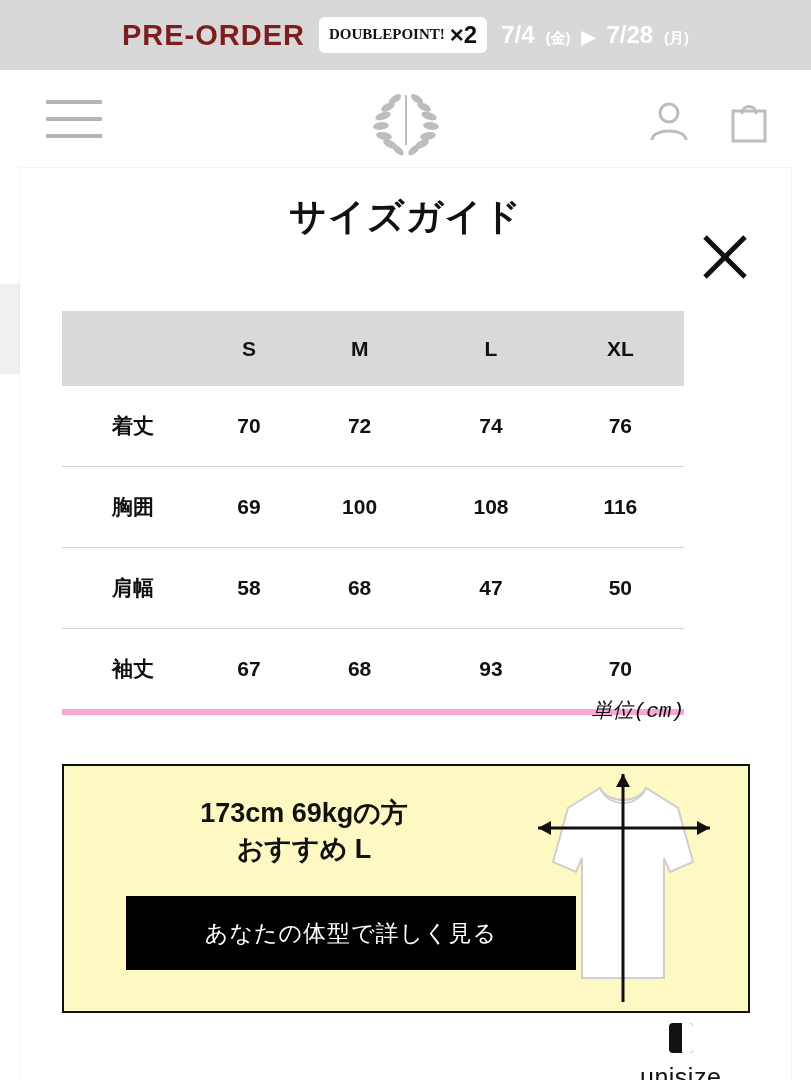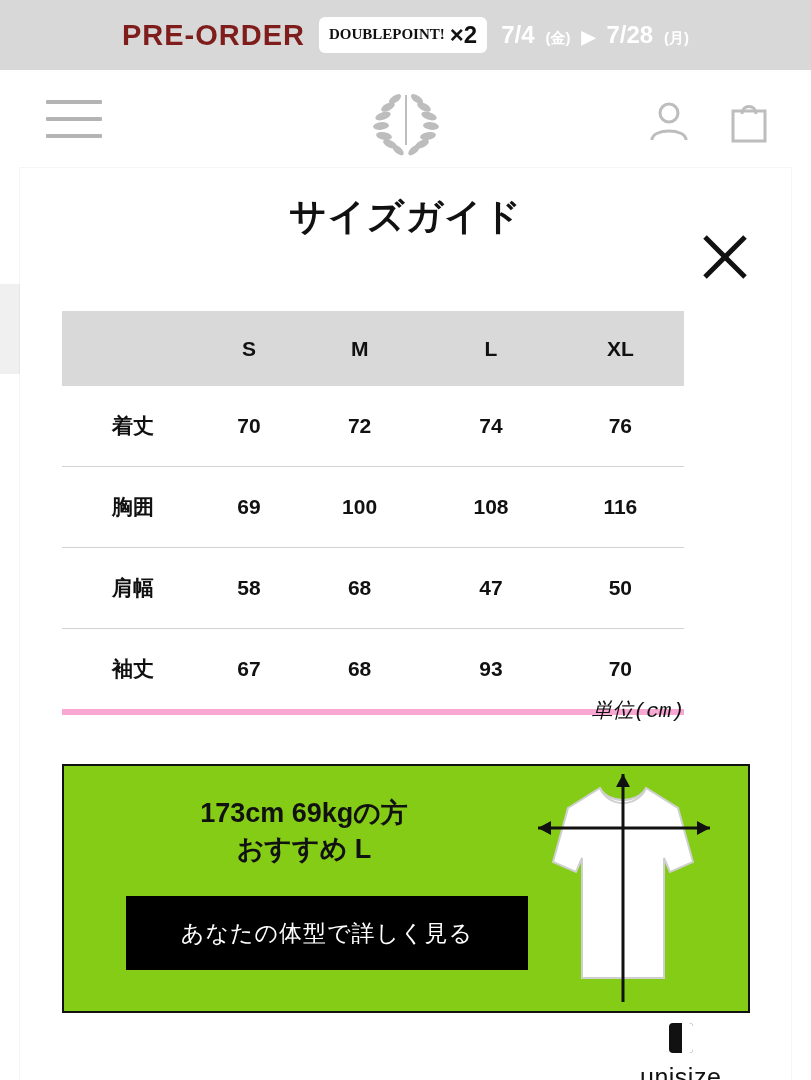--- a/index.html
+++ b/index.html
@@ -166,37 +166,37 @@
     font-family: Liberation Mono, monospace;
   }
 
   
   .unisize-box {
     position: absolute;
     left: 42px; top: 596px;
     width: 684px;
     height: 245px;
     border: 2px solid #111;
-    background: #84cc16;
+    background: #fef9c3;
     overflow: hidden;
   }
   .unisize-headline {
     position: absolute;
     left: 30px; top: 30px;
     width: 420px;
     text-align: center;
     font-size: 27px;
     font-weight: bold;
     line-height: 1.32;
     color: #111;
   }
   .unisize-cta {
     position: absolute;
     left: 62px; top: 130px;
-    width: 402px;
+    width: 450px;
     height: 74px;
     background: #000000;
     color: #ffffff;
     font-size: 23px;
     display: flex;
     align-items: center;
     justify-content: center;
     letter-spacing: 1px;
   }
   .shirt-art {

